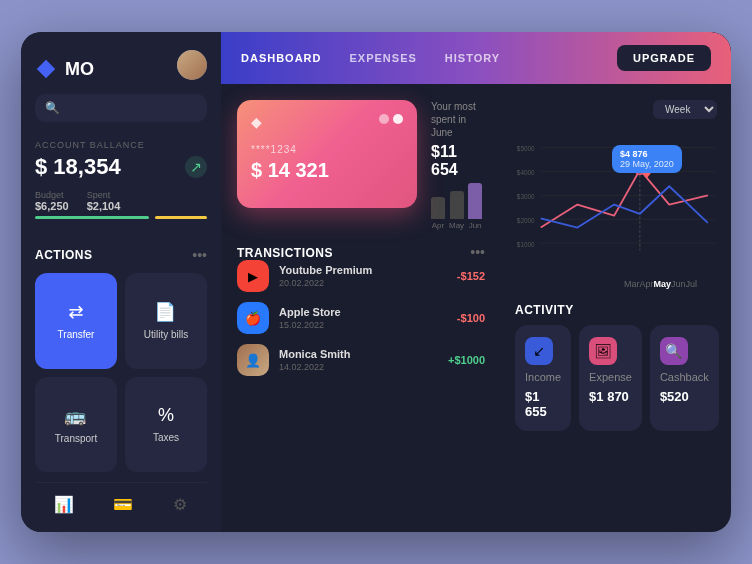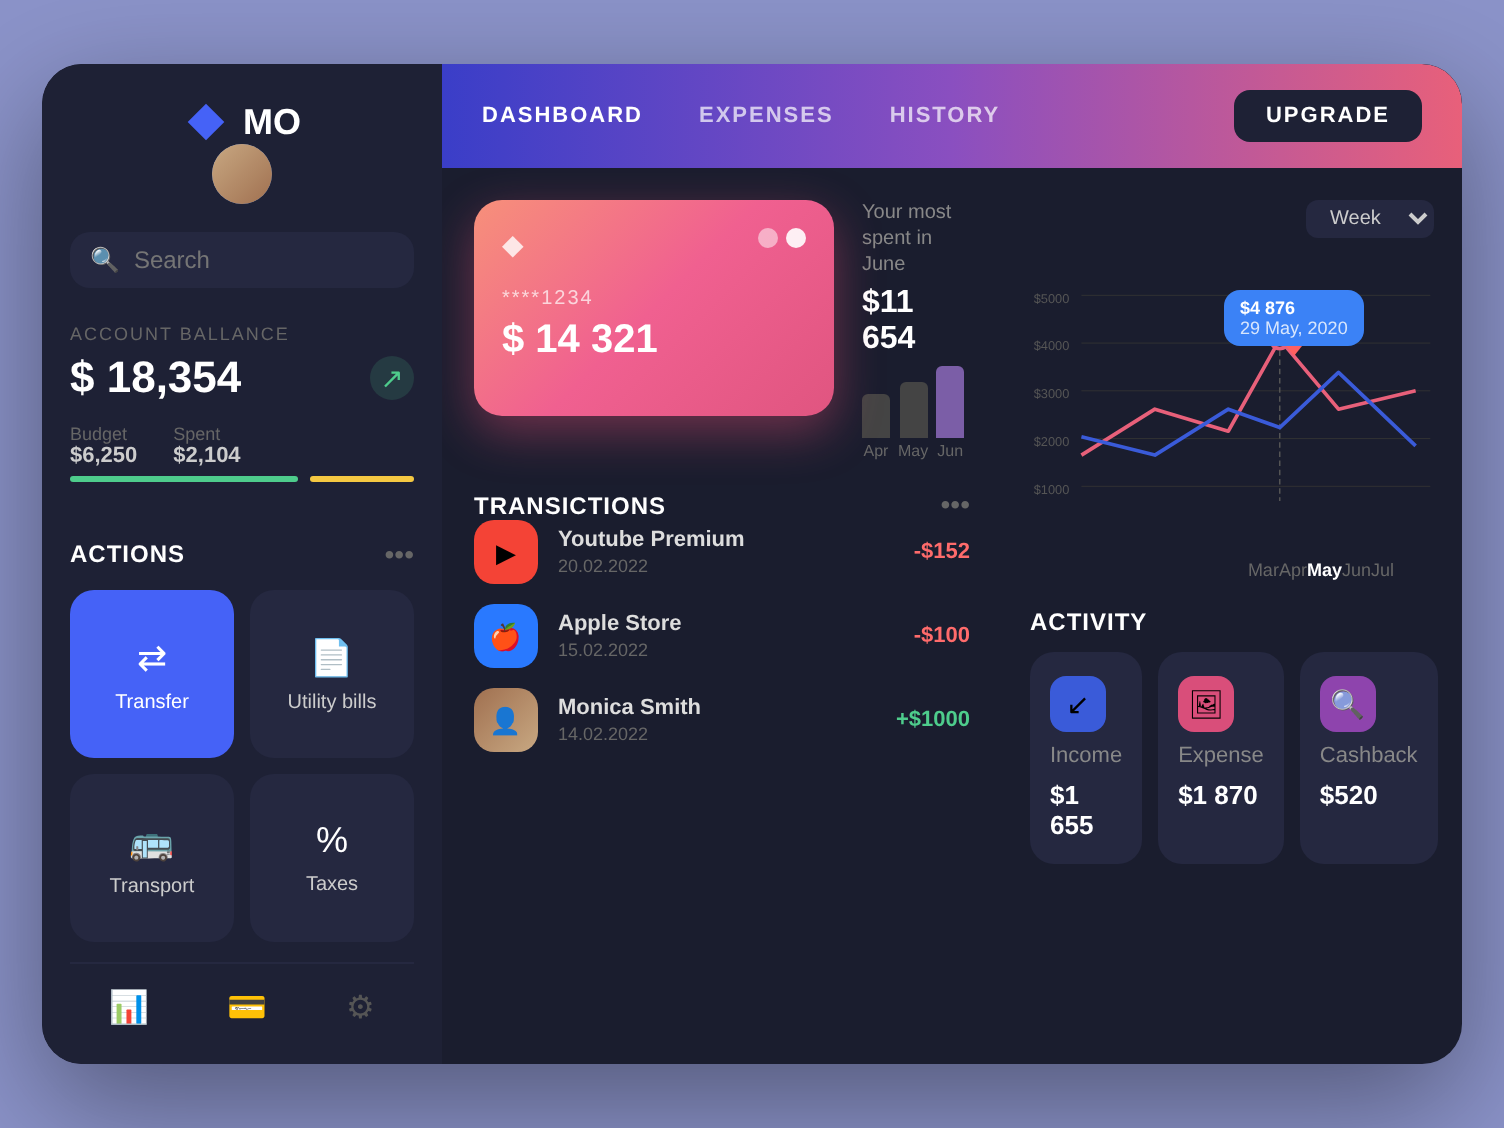--- a/index.html
+++ b/index.html
@@ -27,24 +27,23 @@
       width: 200px;
       min-width: 200px;
       background: #1e2135;
       display: flex;
       flex-direction: column;
       padding: 18px 14px;
       border-radius: 20px 0 0 20px;
     }
     .sidebar-header {
       display: flex;
-      align-items: center;
+      align-items: flex-end;
       justify-content: space-between;
       margin-bottom: 14px;
-      flex-direction: column;
     }
     .logo-area {
       display: flex;
       align-items: center;
       gap: 8px;
     }
     .logo-diamond {
       width: 22px;
       height: 22px;
     }
@@ -494,21 +493,20 @@
           <polygon points="12,2 22,12 12,22 2,12" fill="#4562f7"></polygon>
         </svg>
         <span class="logo-text">MO</span>
       </div>
       <div class="avatar">
         <div class="avatar-img"></div>
       </div>
     </div>
     <div class="search-bar">
       <span class="search-icon-span">🔍</span>
-      <input class="search-input" type="text" placeholder="Search" style="">
     </div>
     <div class="account-section">
       <div class="account-label">ACCOUNT BALLANCE</div>
       <div class="account-balance-row">
         <div class="account-balance">$ 18,354</div>
         <div class="trend-icon">↗</div>
       </div>
       <div class="budget-row">
         <div class="budget-item">
           <span class="budget-item-label">Budget</span>

